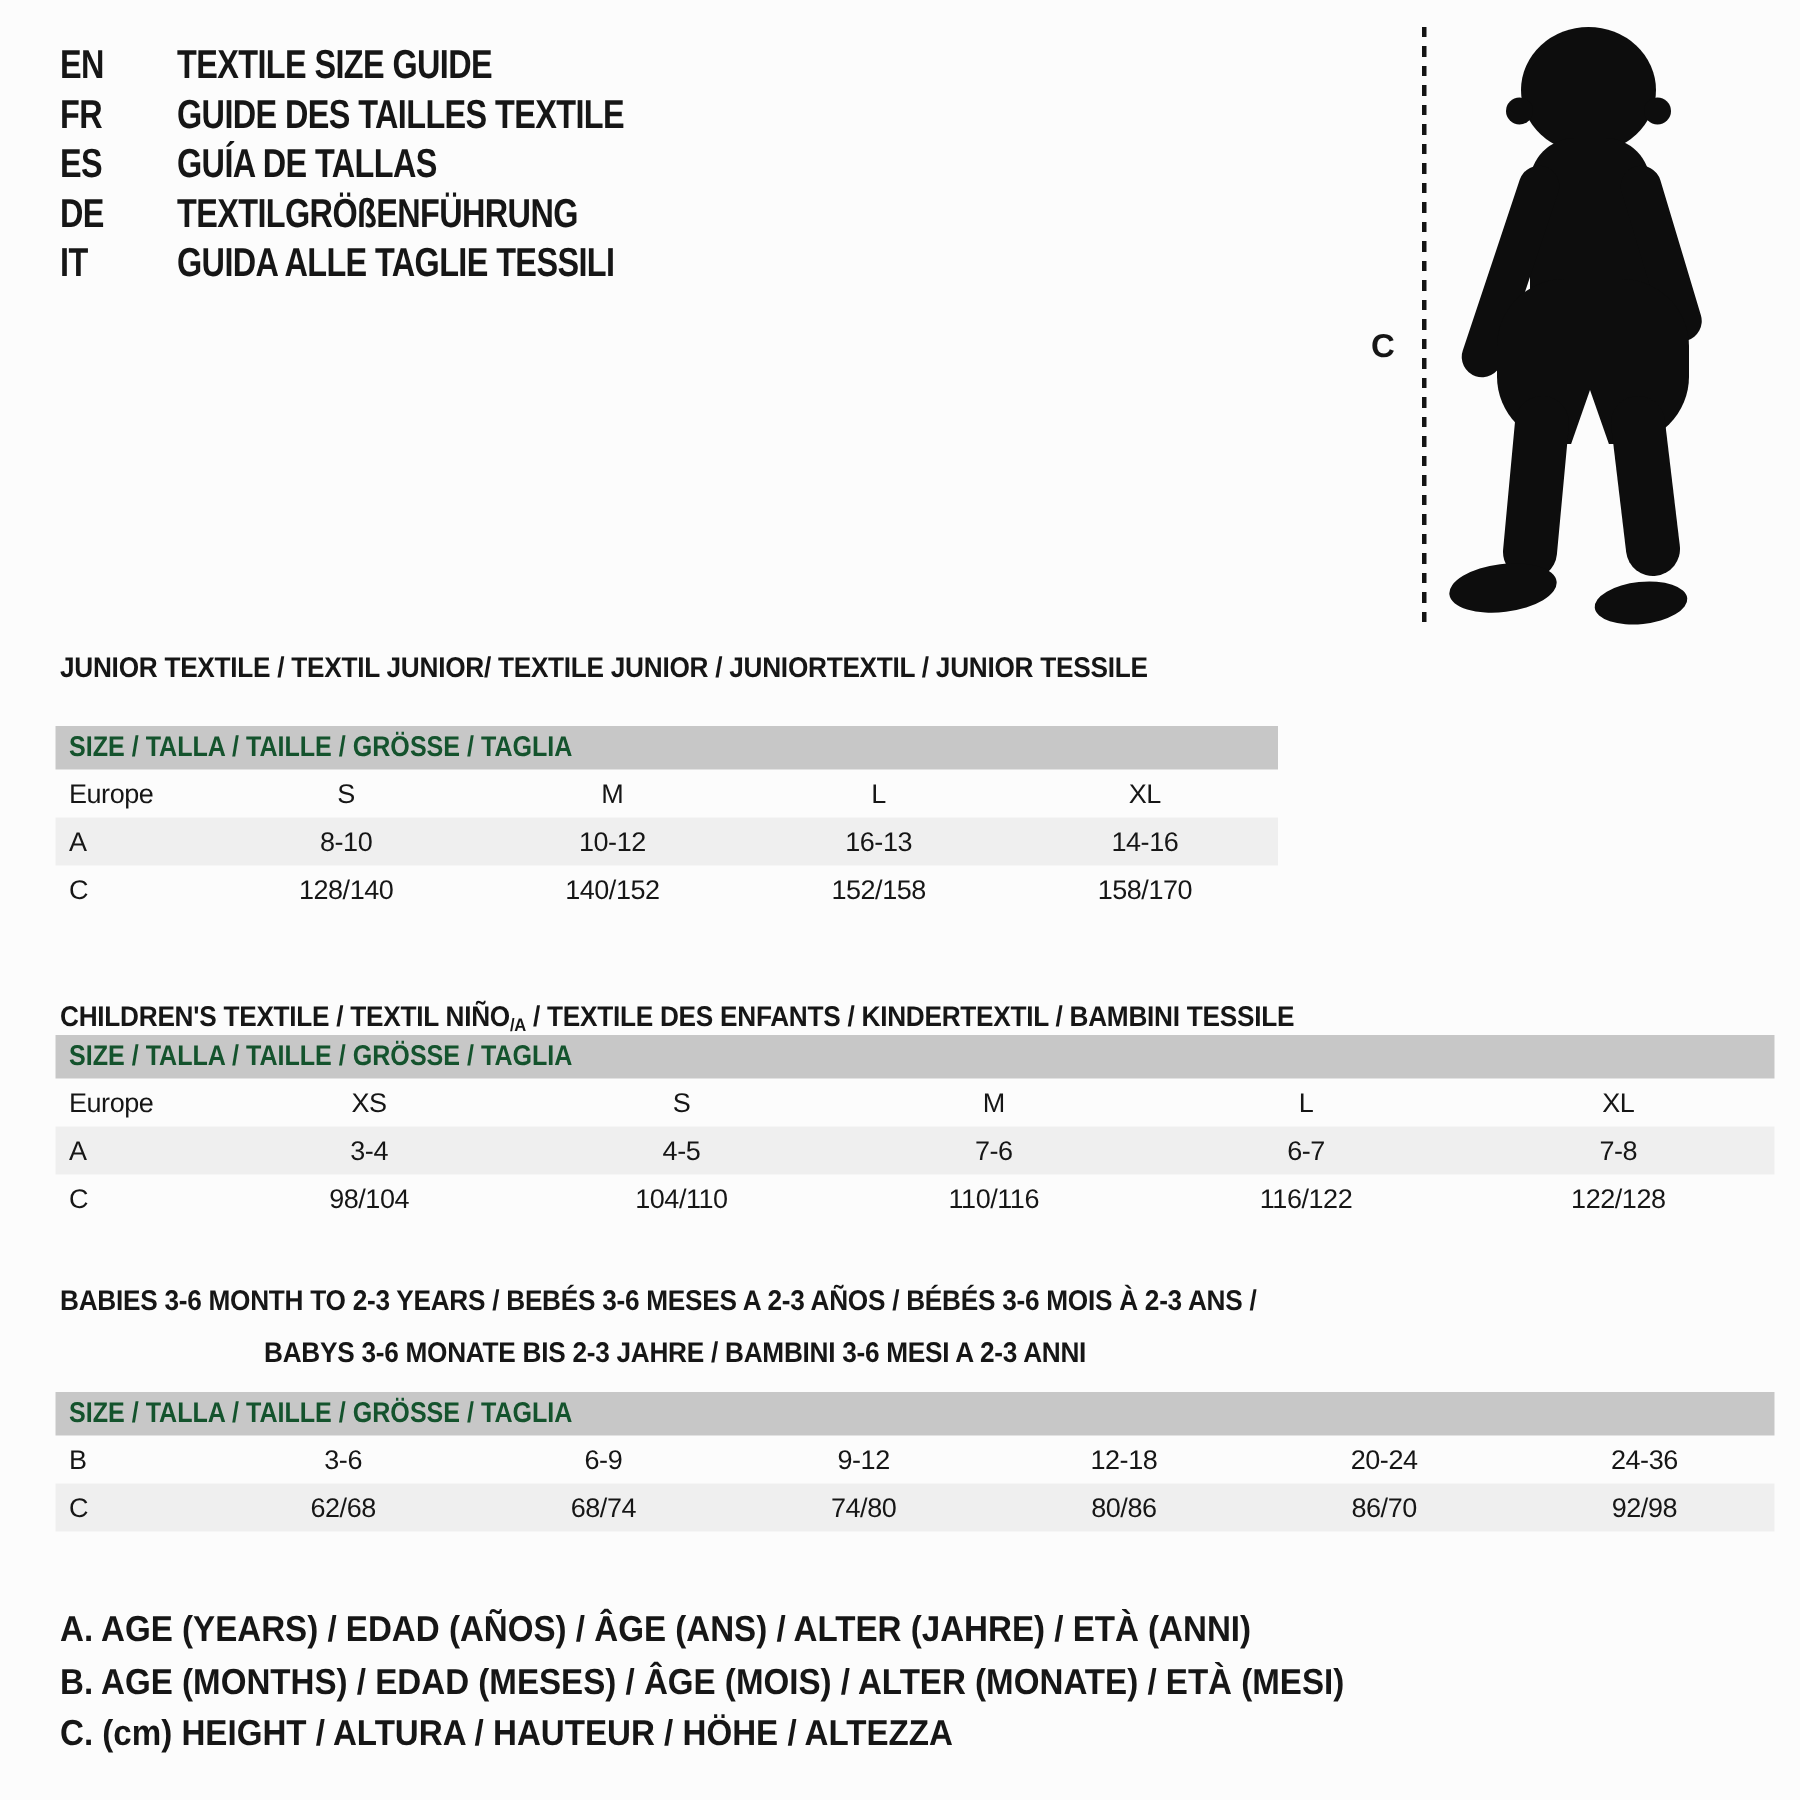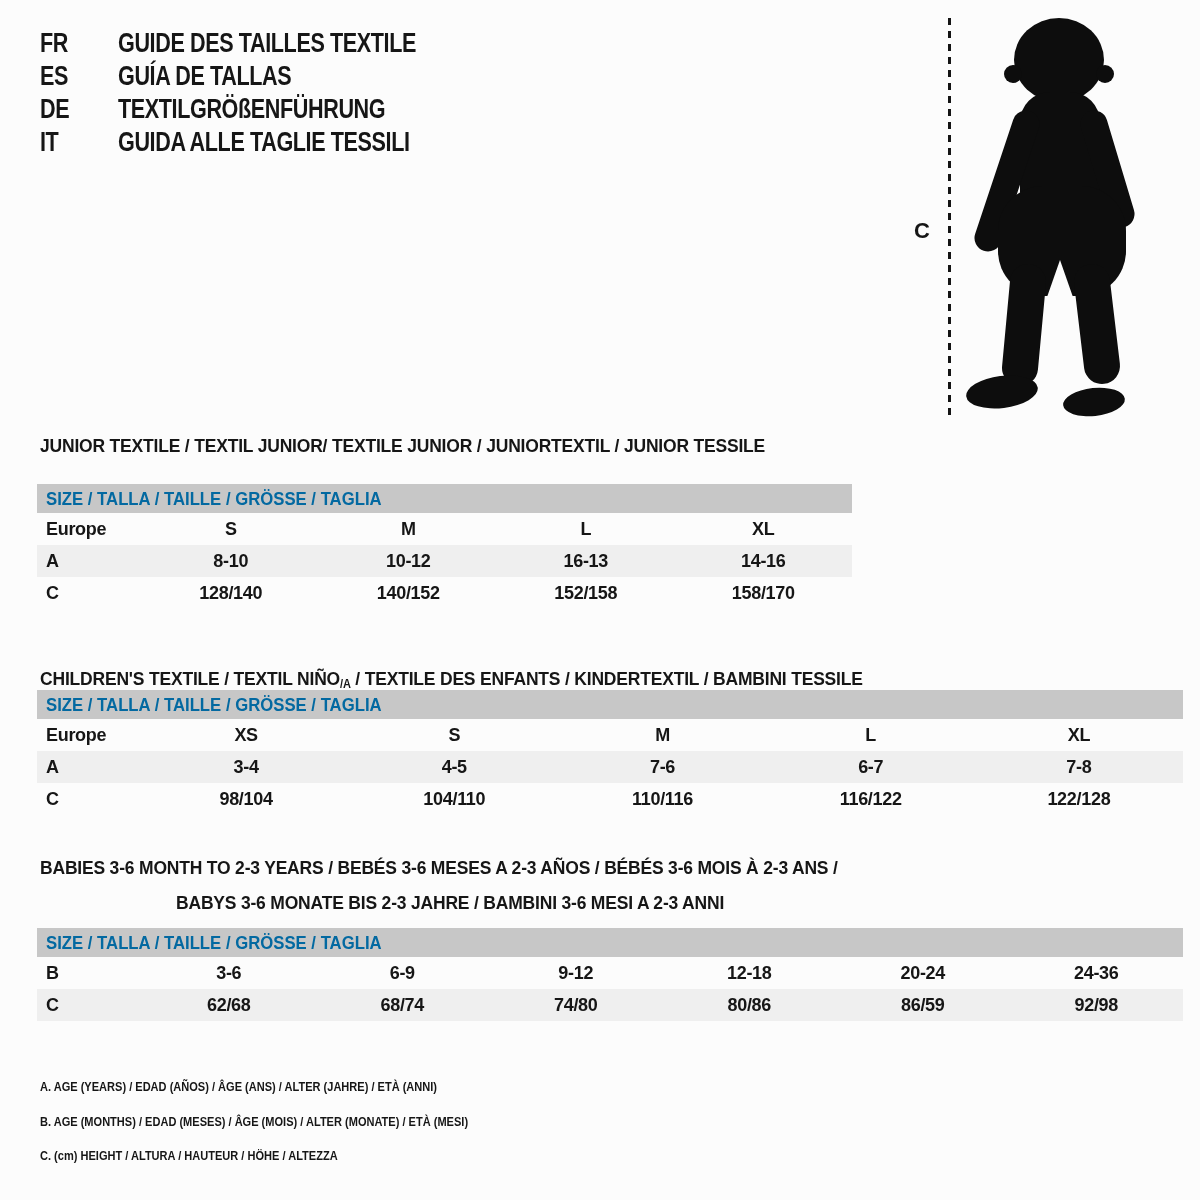--- a/index.html
+++ b/index.html
@@ -27,42 +27,46 @@
 
   
   .sec-title { position:absolute; font-weight:bold; font-size:19px; line-height:35px; white-space:nowrap;text-align:center; }
   .sec-title .cond { transform:scaleX(0.92); letter-spacing:-0.2px; }
   .subpart { font-size:12px; vertical-align:-3px; }
 
   
   .table { position:absolute; }
   .band {
     height:29px; background:#c7c7c7; display:flex; align-items:center;
-    padding-left:9px; font-weight:bold; font-size:19px; color:#0369a1;
+    padding-left:9px; font-weight:bold; font-size:19px; color:#14532d;
   }
   .band .cond { transform:scaleX(0.88); }
-  .trow { display:grid; height:32px; align-items:center; font-weight:bold; font-size:18px; }
+  .trow { display:grid; height:32px; align-items:center; font-weight:normal; font-size:18px; }
   .cols4 { grid-template-columns:105px repeat(4,1fr); }
   .cols5 { grid-template-columns:105px repeat(5,1fr); }
   .cols6 { grid-template-columns:105px repeat(6,1fr); }
   .cell { text-align:center; letter-spacing:-0.3px; }
   .cell.label { text-align:left; padding-left:9px; }
   .stripe { background:#efefef; }
 
   
-  .legend { position:absolute; left:40px; top:1070px; font-weight:bold; font-size:12px; }
+  .legend { position:absolute; left:40px; top:1070px; font-weight:bold; font-size:24px; }
   .legend-line { height:34.5px; line-height:34.5px; }
   .legend-line .cond { transform:scaleX(0.92); }
 </style>
 </head>
 <body>
 
 <div class="canvas">
 
   <div class="langs">
+    <div class="lang-row">
+      <div class="lang-code"><span class="cond">EN</span></div>
+      <div class="lang-title"><span class="cond">TEXTILE SIZE GUIDE</span></div>
+    </div>
     <div class="lang-row">
       <div class="lang-code"><span class="cond">FR</span></div>
       <div class="lang-title"><span class="cond">GUIDE DES TAILLES TEXTILE</span></div>
     </div>
     <div class="lang-row">
       <div class="lang-code"><span class="cond">ES</span></div>
       <div class="lang-title"><span class="cond">GUÍA DE TALLAS</span></div>
     </div>
     <div class="lang-row">
       <div class="lang-code"><span class="cond">DE</span></div>
@@ -172,21 +176,21 @@
       <div class="cell">12-18</div>
       <div class="cell">20-24</div>
       <div class="cell">24-36</div>
     </div>
     <div class="trow cols6 stripe">
       <div class="cell label">C</div>
       <div class="cell">62/68</div>
       <div class="cell">68/74</div>
       <div class="cell">74/80</div>
       <div class="cell">80/86</div>
-      <div class="cell">86/59</div>
+      <div class="cell">86/70</div>
       <div class="cell">92/98</div>
     </div>
   </div>
 
   <div class="legend">
     <div class="legend-line"><span class="cond">A. AGE (YEARS) / EDAD (AÑOS) / ÂGE (ANS) / ALTER (JAHRE) / ETÀ (ANNI)</span></div>
     <div class="legend-line"><span class="cond">B. AGE (MONTHS) / EDAD (MESES) / ÂGE (MOIS) / ALTER (MONATE) / ETÀ (MESI)</span></div>
     <div class="legend-line"><span class="cond">C. (cm) HEIGHT / ALTURA / HAUTEUR / HÖHE / ALTEZZA</span></div>
   </div>
 

